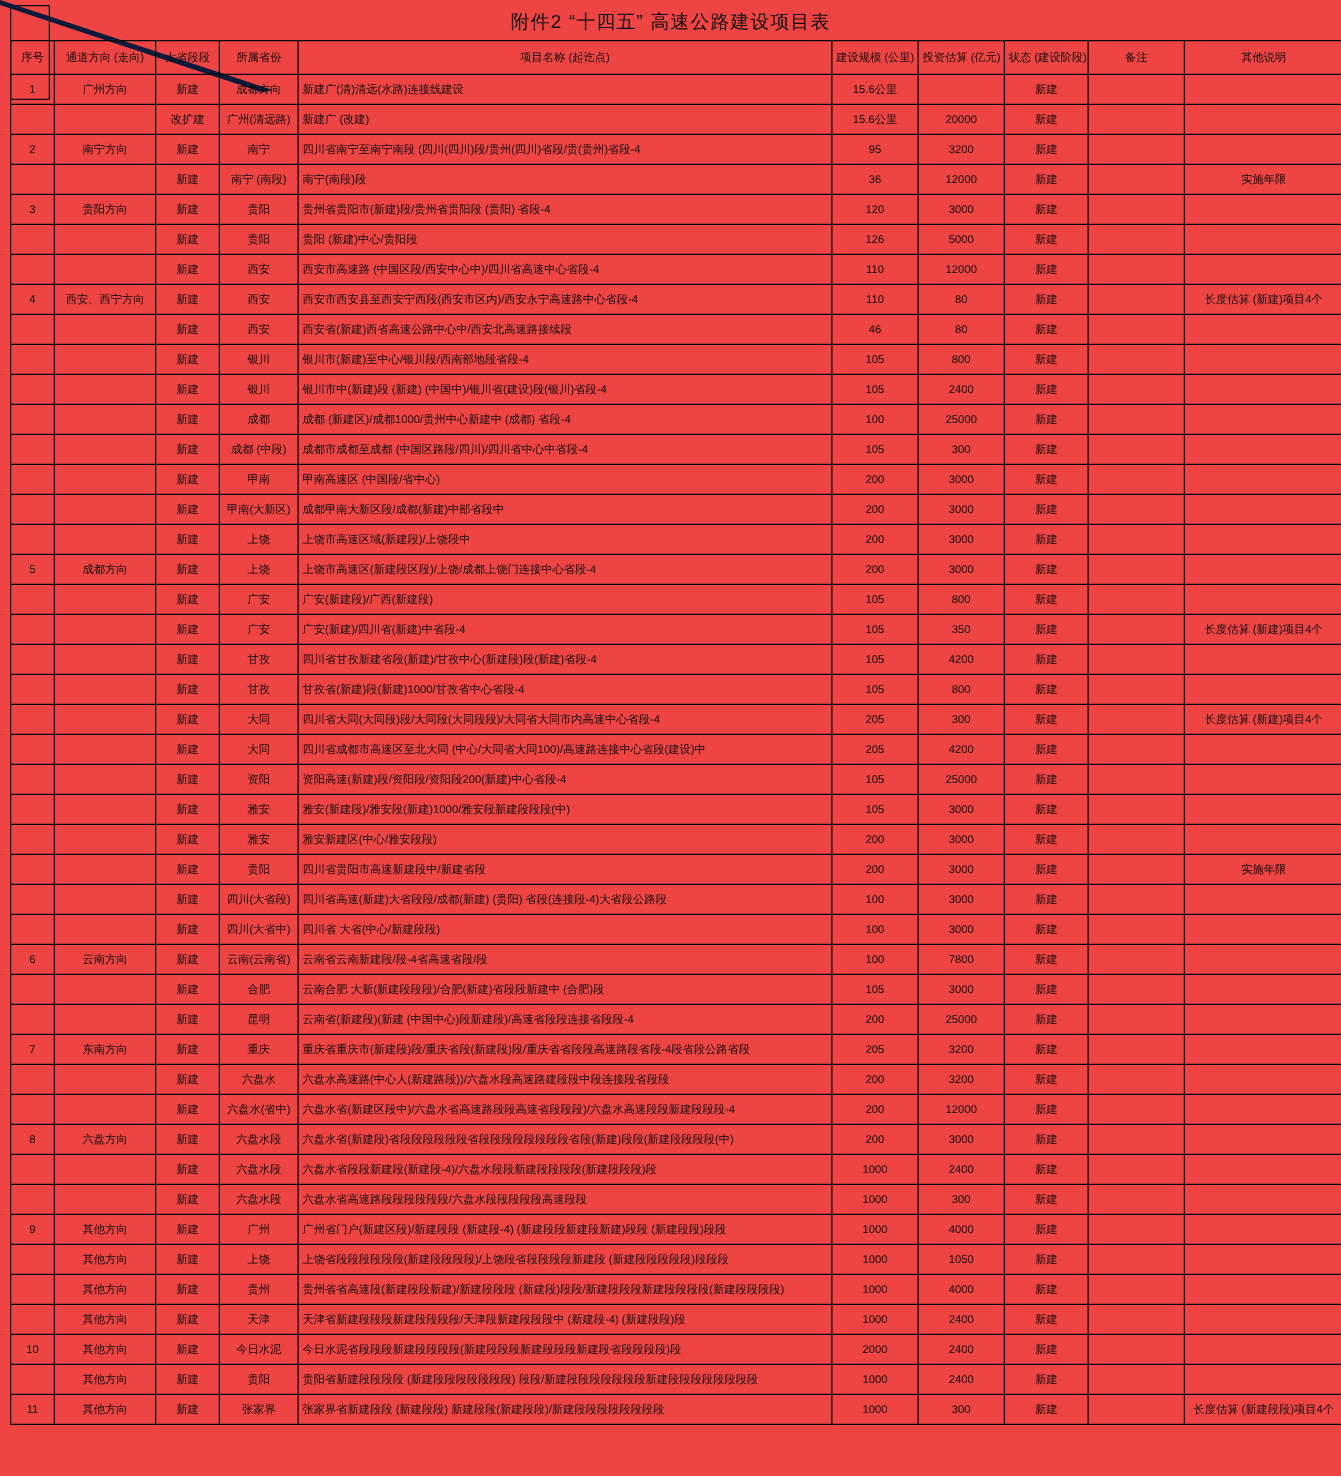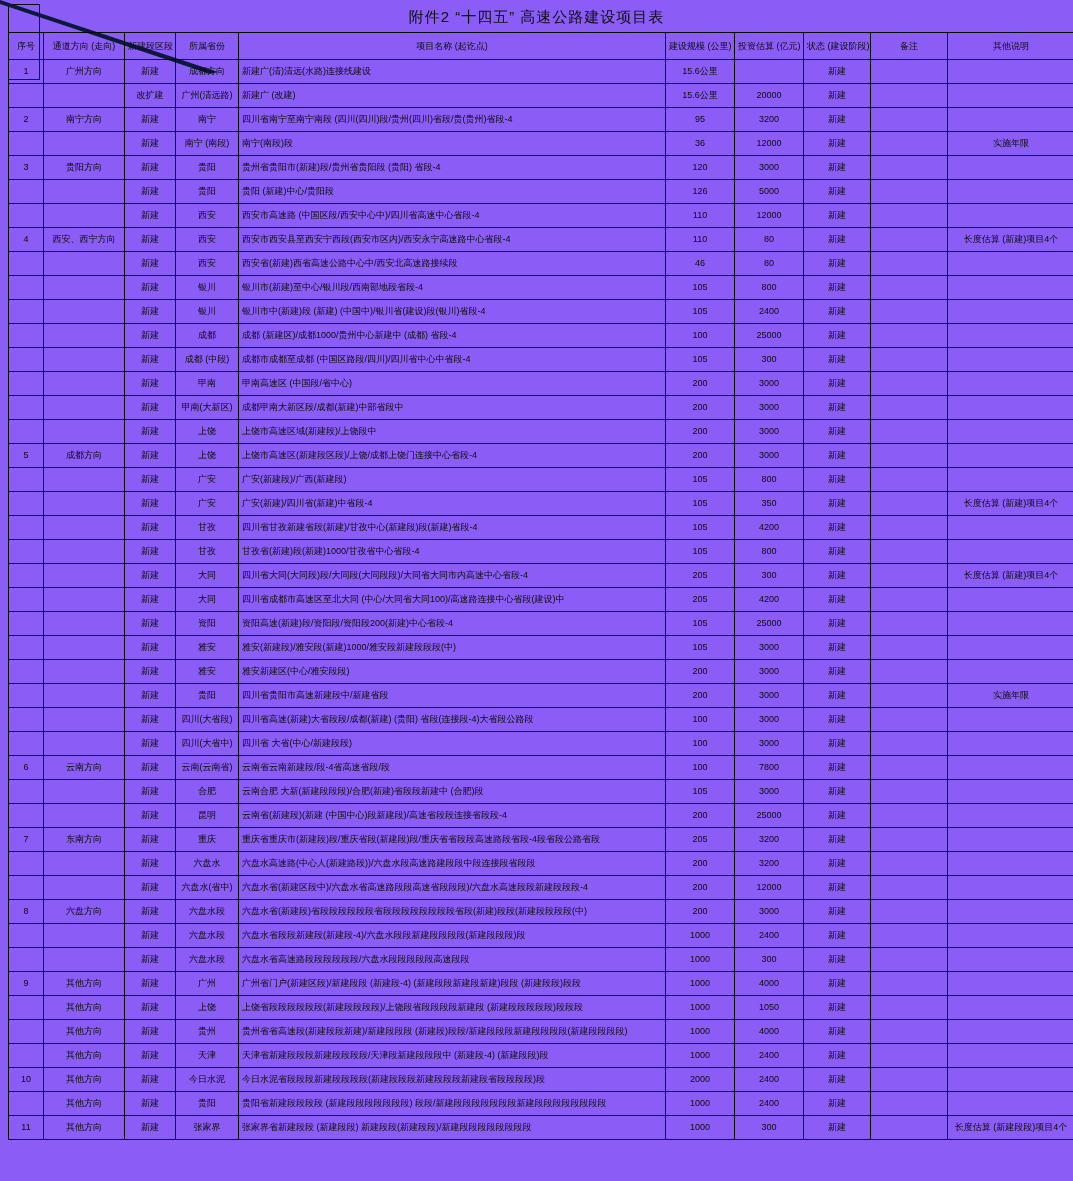--- a/index.html
+++ b/index.html
@@ -13,21 +13,21 @@
     position: relative;
     font-family: "Liberation Sans", sans-serif;
     color: #050505;
     overflow: hidden;
   }
 
   
   .page {
     position: absolute;
     inset: 0;
-    background: #8b5cf6;
+    background: #ef4444;
   }
 
   .title {
     position: absolute;
     top: 8px;
     left: 0;
     width: 100%;
     text-align: center;
     font-size: 15px;
     letter-spacing: 1px;
@@ -99,21 +99,21 @@
   <div class="corner-box"></div>
   <svg class="annot-line" viewBox="0 0 250 90">
     <polygon points="0,0 218,72 210,74 0,4" fill="#0b1a3a"></polygon>
   </svg>
 
   <table class="grid">
     <thead>
       <tr>
         <th class="c-idx">序号</th>
         <th class="c-dir">通道方向 (走向)</th>
-        <th class="c-type">新建段区段</th>
+        <th class="c-type">大省段段</th>
         <th class="c-prov">所属省份</th>
         <th class="c-name">项目名称 (起讫点)</th>
         <th class="c-cap">建设规模 (公里)</th>
         <th class="c-len">投资估算 (亿元)</th>
         <th class="c-stat">状态 (建设阶段)</th>
         <th class="c-note1">备注</th>
         <th class="c-note2">其他说明</th>
       </tr>
     </thead>
     <tbody id="tbody">

